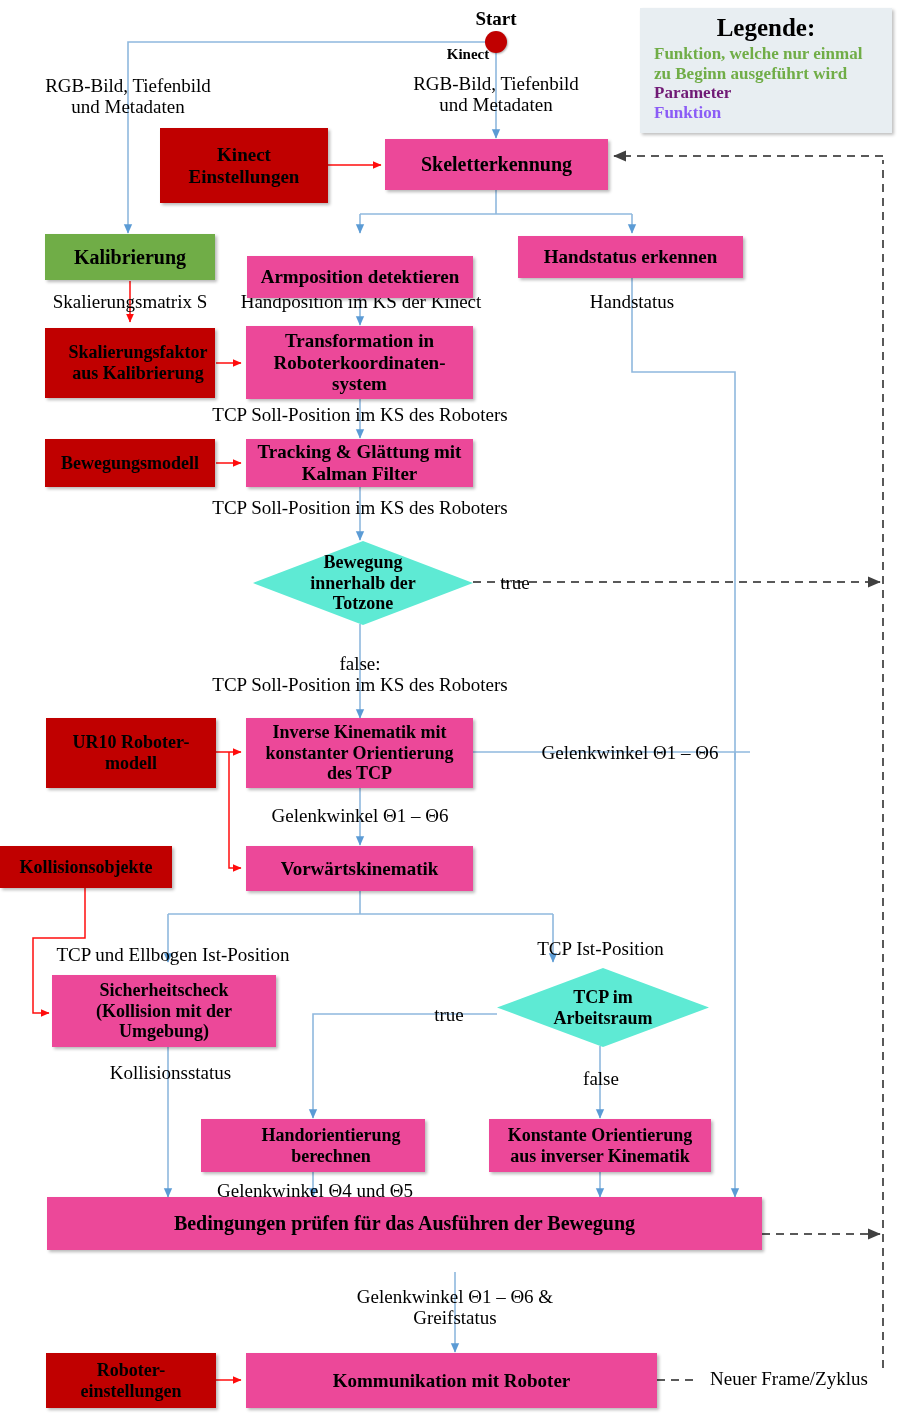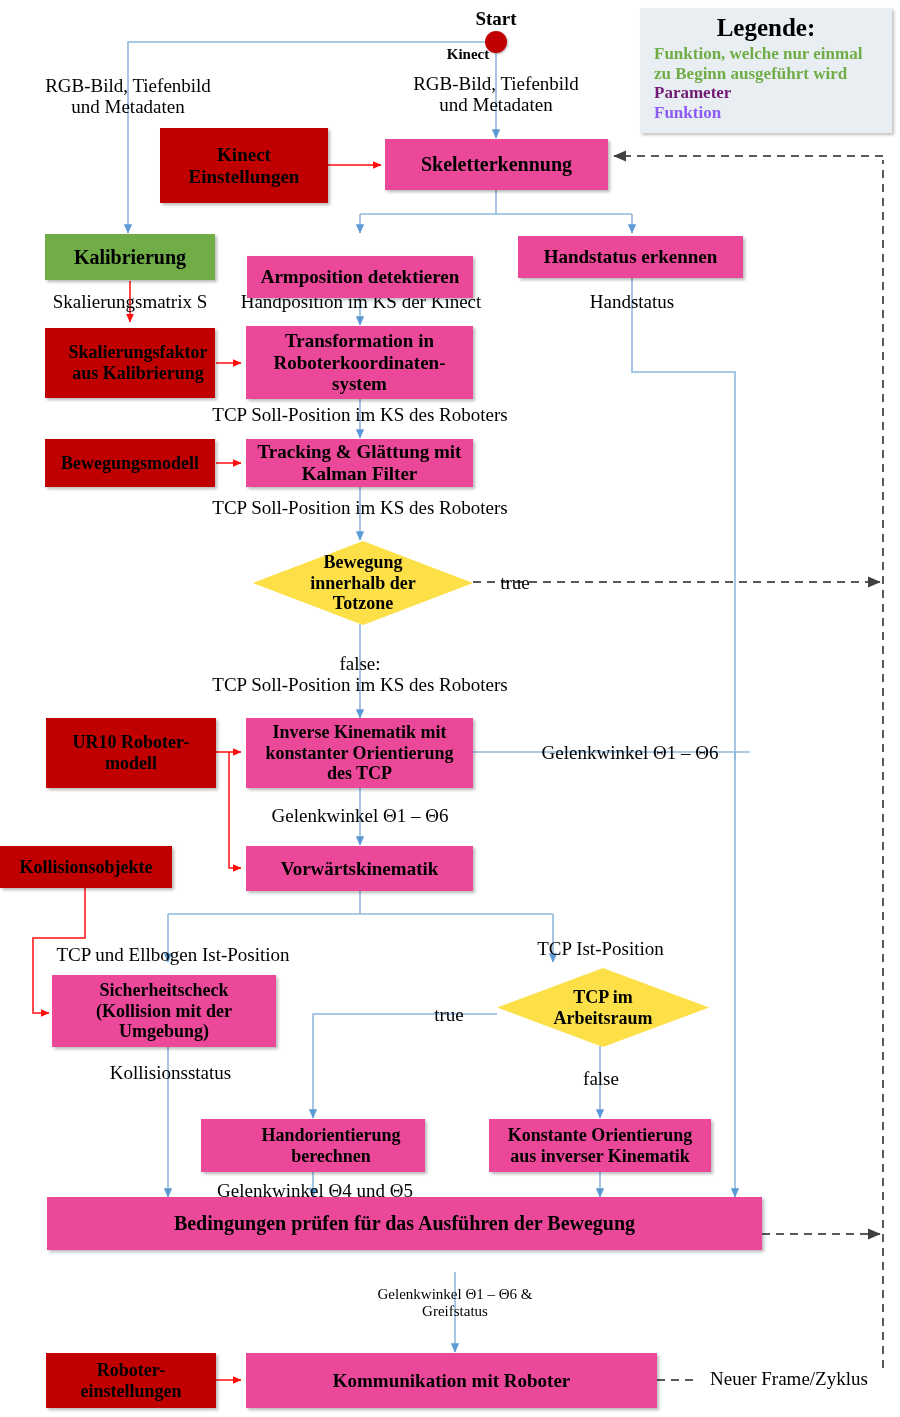--- a/index.html
+++ b/index.html
@@ -48,21 +48,21 @@
   }
   .diamond {
     position: absolute;
     display: flex;
     align-items: center;
     justify-content: center;
     text-align: center;
     font-weight: bold;
     color: #000000;
     line-height: 1.14;
-    background: #fde047;
+    background: #5eead4;
     clip-path: polygon(50% 0%, 100% 50%, 50% 100%, 0% 50%);
   }
   .edge-label {
     position: absolute;
     color: #000000;
     text-align: center;
     line-height: 1.12;
     white-space: nowrap;
   }
   .bold-label {
@@ -216,21 +216,21 @@
   <div class="edge-label" style="left:250px; top:805px; width:220px; font-size:19px;">Gelenkwinkel Θ1 – Θ6</div>
 
   <div class="edge-label" style="left:28px; top:944px; width:290px; font-size:19px;">TCP und Ellbogen Ist-Position</div>
   <div class="edge-label" style="left:493px; top:938px; width:215px; font-size:19px;">TCP Ist-Position</div>
 
   <div class="edge-label" style="left:78px; top:1062px; width:185px; font-size:19px;">Kollisionsstatus</div>
   <div class="edge-label" style="left:418px; top:1004px; width:62px; font-size:19px;">true</div>
   <div class="edge-label" style="left:570px; top:1068px; width:62px; font-size:19px;">false</div>
 
   <div class="edge-label" style="left:205px; top:1180px; width:220px; font-size:19px;">Gelenkwinkel Θ4 und Θ5</div>
-  <div class="edge-label" style="left:330px; top:1286px; width:250px; font-size:15px; white-space:pre-line;">Gelenkwinkel Θ1 – Θ6 &amp;
+  <div class="edge-label" style="left:330px; top:1286px; width:250px; font-size:19px; white-space:pre-line;">Gelenkwinkel Θ1 – Θ6 &amp;
 Greifstatus</div>
   <div class="edge-label" style="left:694px; top:1368px; width:190px; font-size:19px; background:#ffffff;">Neuer Frame/Zyklus</div>
 
   <div class="node param" style="left:160px; top:128px; width:168px; height:75px; font-size:19px; white-space:pre-line;">Kinect
 Einstellungen</div>
 
   <div class="node fn" style="left:385px; top:139px; width:223px; height:51px; font-size:20px;">Skeletterkennung</div>
 
   <div class="node once" style="left:45px; top:234px; width:170px; height:46px; font-size:20px;">Kalibrierung</div>
 

